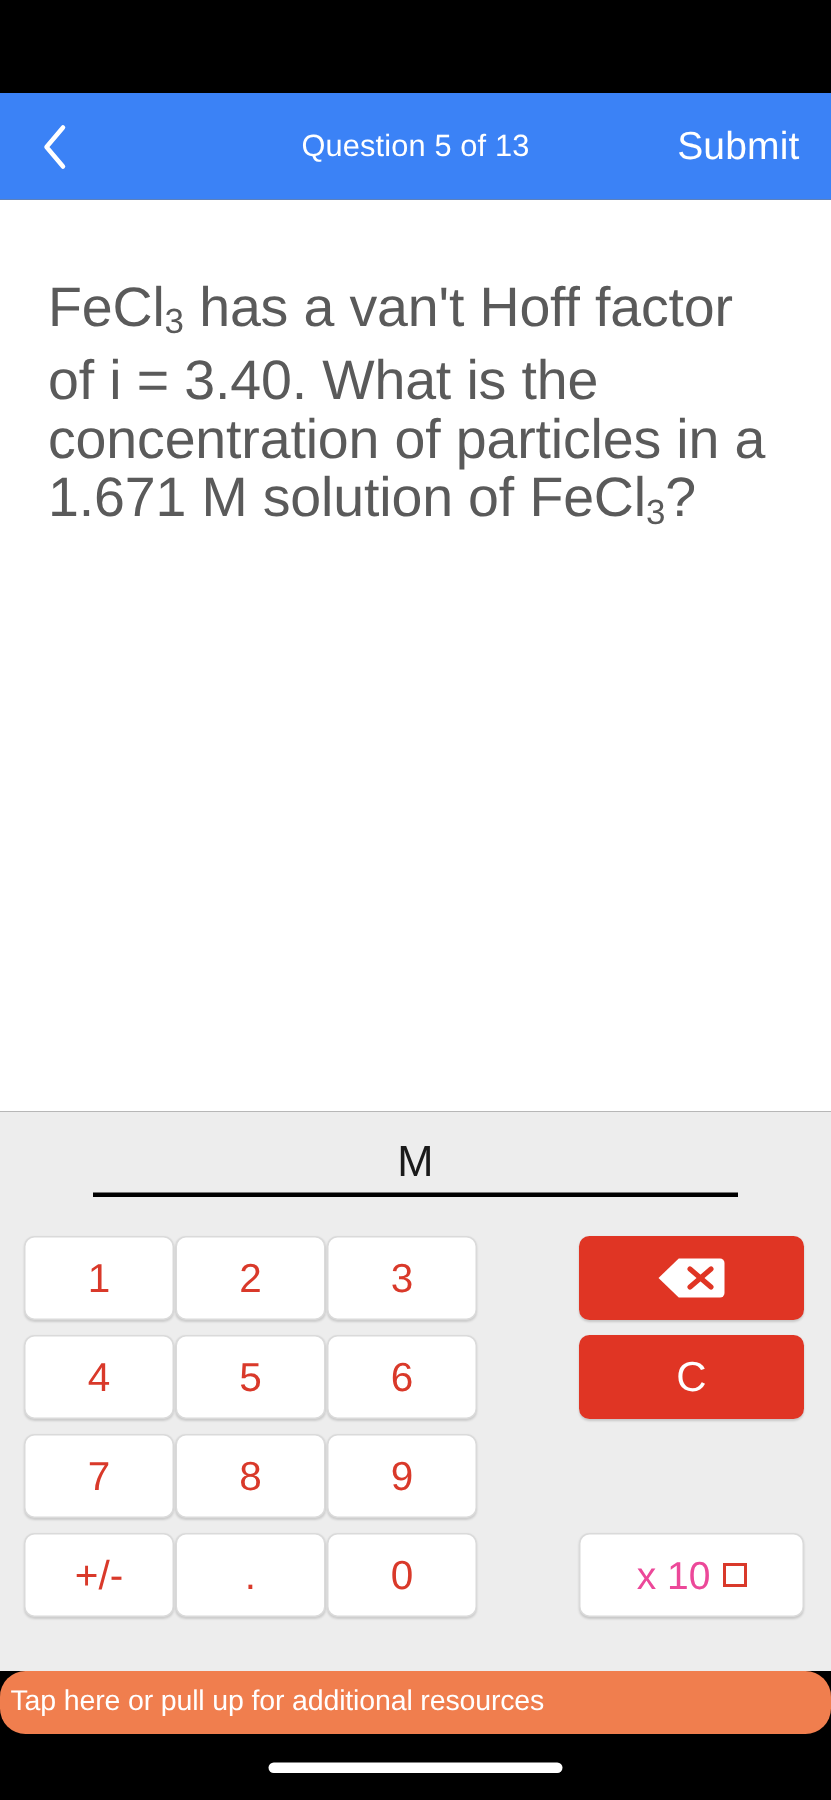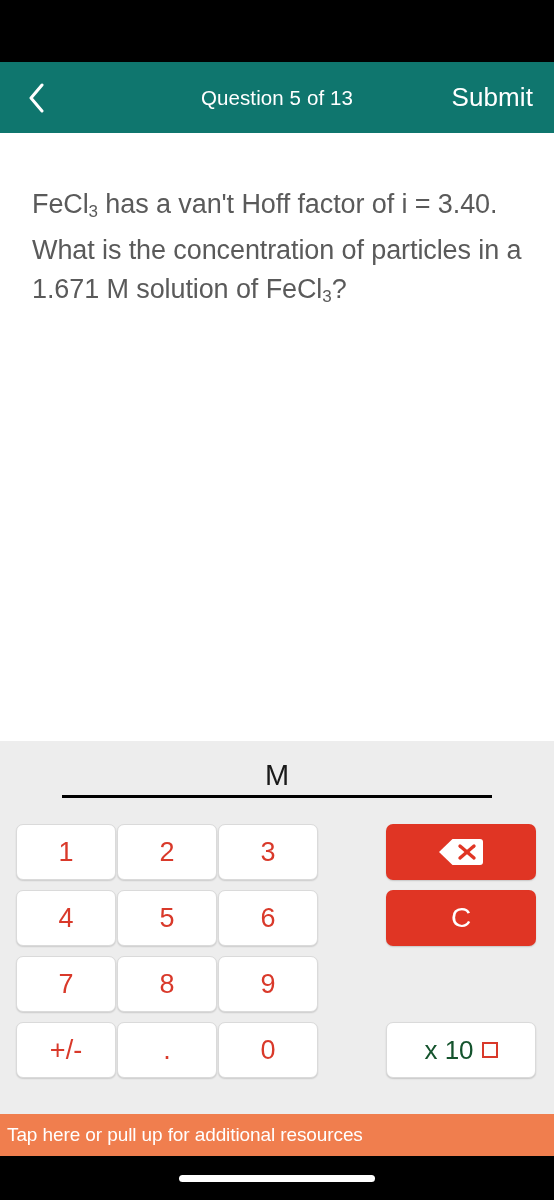--- a/index.html
+++ b/index.html
@@ -26,21 +26,21 @@
   .status-bar {
     height: 62px;
     background: #000000;
     flex: 0 0 62px;
   }
 
   
   .header {
     flex: 0 0 71px;
     height: 71px;
-    background: #0f766e;
+    background: #3b82f6;
     position: relative;
     display: flex;
     align-items: center;
   }
   .back-btn {
     position: absolute;
     left: 8px;
     top: 0;
     bottom: 0;
     width: 56px;
@@ -76,21 +76,21 @@
 
   
   .content {
     flex: 1 1 auto;
     background: #FFFFFF;
     padding: 52px 32px 0 32px;
     overflow: hidden;
   }
   .question-text {
     color: #5A5A5A;
-    font-size: 27px;
+    font-size: 37px;
     line-height: 39px;
     letter-spacing: -0.1px;
   }
   .question-text sub {
     font-size: 0.63em;
     vertical-align: -0.22em;
   }
 
   
   .keypad-panel {
@@ -177,41 +177,42 @@
     box-shadow: 0 1px 1.5px rgba(0,0,0,0.16);
     padding: 0;
   }
   .act-red { background: #E03524; color: #FFFFFF; }
   .btn-backspace { top: 0; }
   .btn-clear { top: 66px; font-size: 28px; }
   .btn-exp {
     top: 198px;
     background: #FFFFFF;
     border: 1px solid #DADADA;
-    color: #14532d;
+    color: #ec4899;
     font-size: 26px;
   }
   .exp-box {
     display: inline-block;
     width: 16px;
     height: 16px;
     border: 2px solid #D9392A;
     margin-left: 8px;
     vertical-align: 2px;
   }
 
   
   .banner {
     flex: 0 0 42px;
     height: 42px;
     background: #F07E4E;
     display: flex;
     align-items: center;
     padding-left: 7px;
     cursor: pointer;
+    border-radius: 17px;
   }
   .banner-text {
     color: #FFFFFF;
     font-size: 19px;
     letter-spacing: -0.1px;
   }
 
   
   .home-area {
     flex: 0 0 44px;

